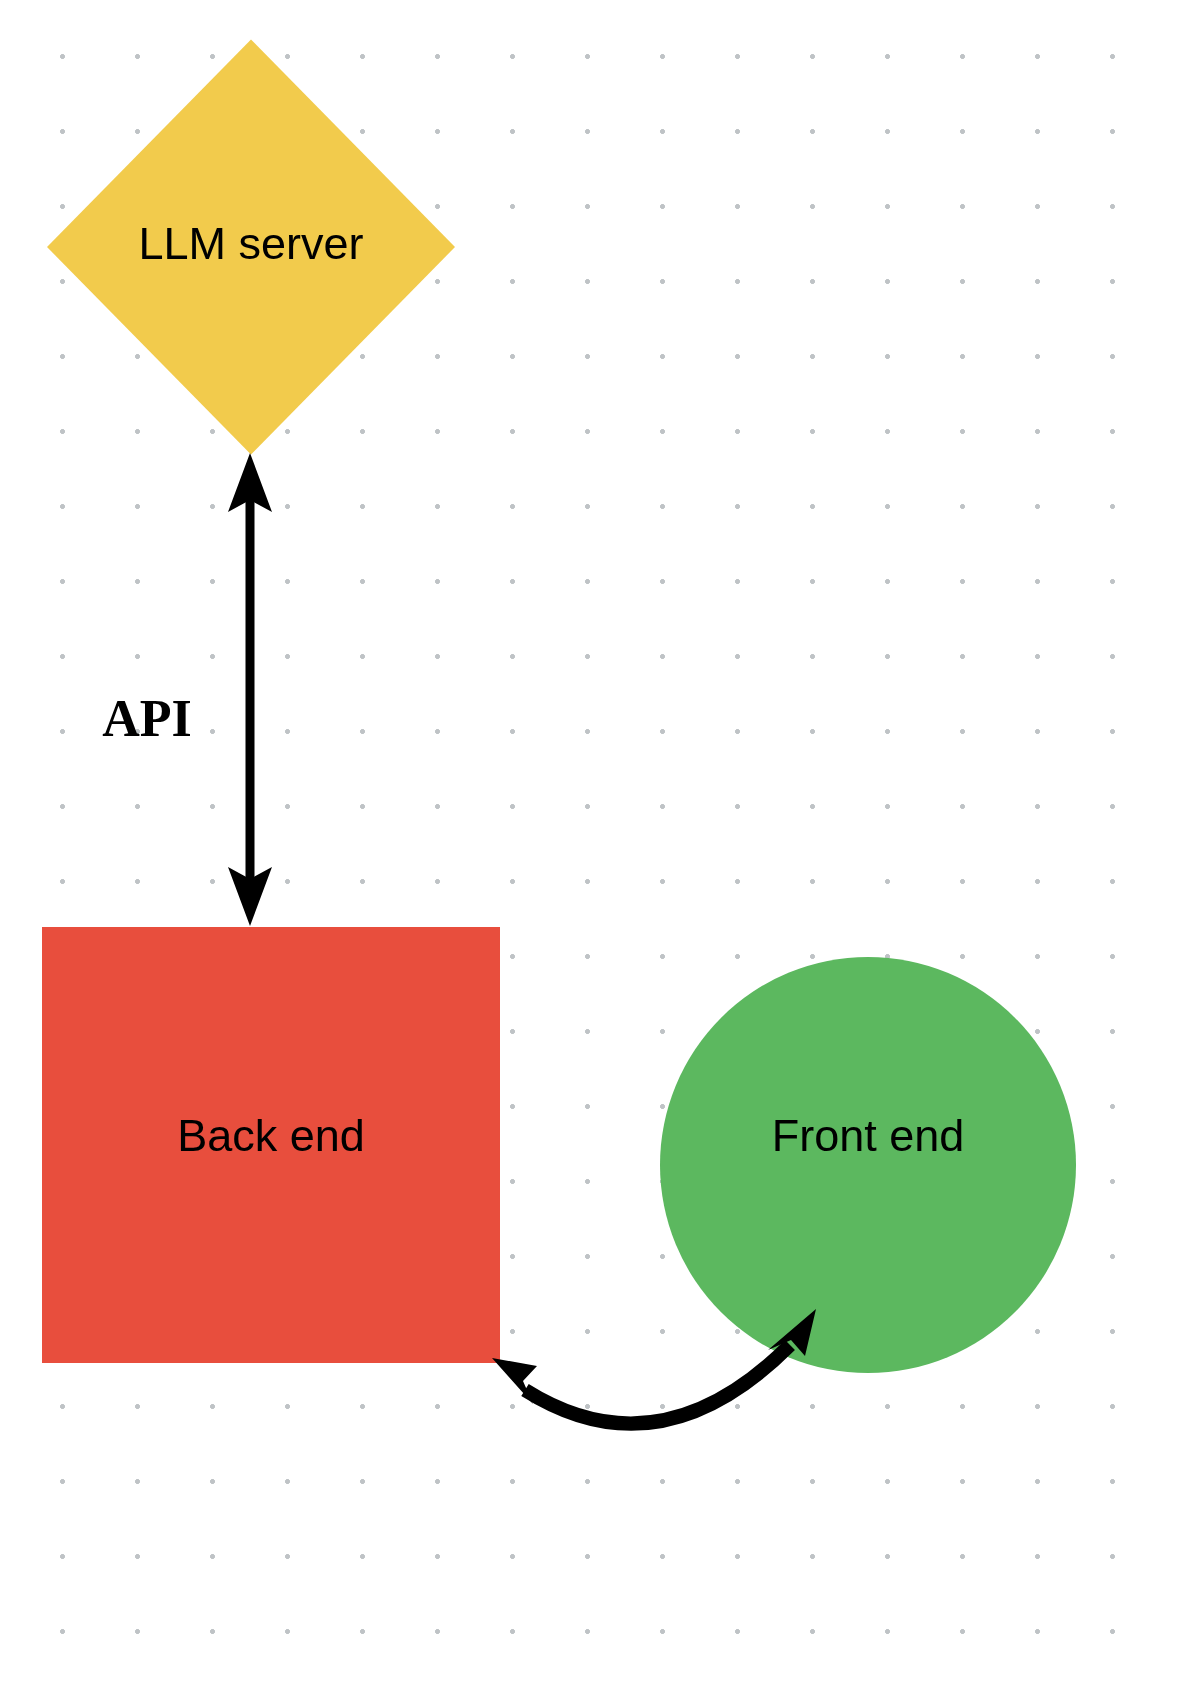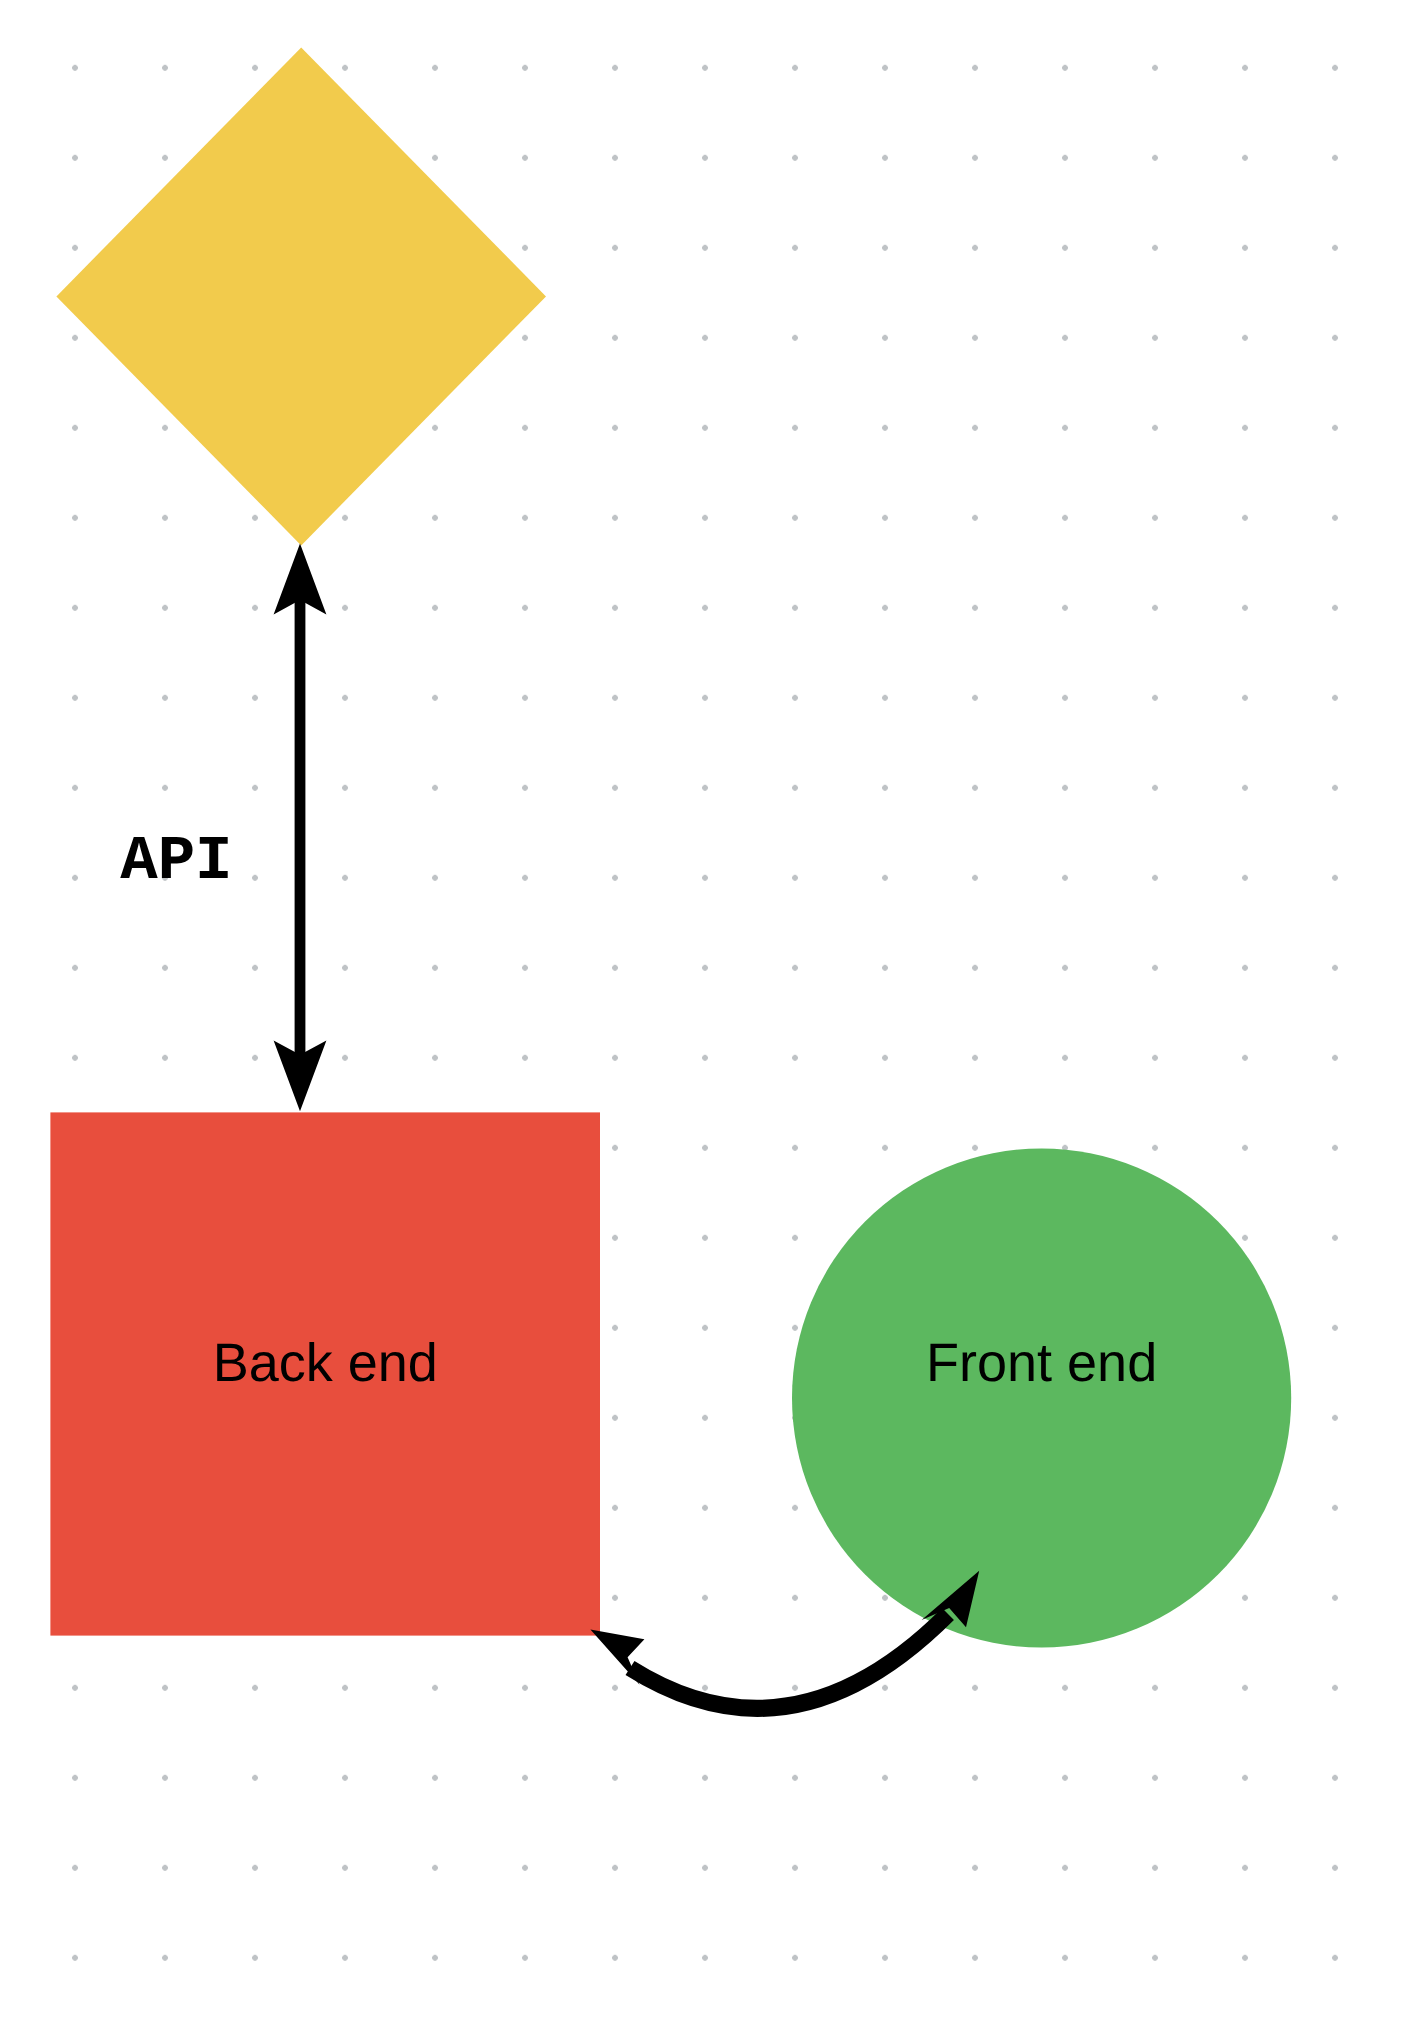--- a/index.html
+++ b/index.html
@@ -48,21 +48,21 @@
     line-height: 1;
     white-space: nowrap;
     text-align: center;
     transform: translate(-50%, -50%);
     pointer-events: none;
     -webkit-font-smoothing: antialiased;
   }
   .edge-label {
     position: absolute;
     color: #000000;
-    font-family: Liberation Mono, monospace;
+    font-family: Liberation Serif, serif;
     font-weight: 700;
     font-size: 54px;
     line-height: 1;
     white-space: nowrap;
     text-align: left;
     transform: translate(-50%, -50%);
     pointer-events: none;
     -webkit-font-smoothing: antialiased;
   }
   #label-llm-server  { left: 251px; top: 243px; }
@@ -92,20 +92,21 @@
       <polygon points="250,926 228,867 250,879 272,867" fill="#000000"></polygon>
     </g>
 
     <g>
       <path d="M 525 1390 Q 660 1475 790 1345" stroke="#000000" stroke-width="14" fill="none" stroke-linecap="butt"></path>
       <polygon points="492,1358 537,1366 523,1381 533,1404" fill="#000000"></polygon>
       <polygon points="816,1309 805,1356 791,1340 768,1350" fill="#000000"></polygon>
     </g>
   </svg>
 
+  <div class="node-label" id="label-llm-server">LLM server</div>
 
   <div class="node-label" id="label-back-end">Back end</div>
 
   <div class="node-label" id="label-front-end">Front end</div>
 
   <div class="edge-label" id="label-api">API</div>
 
 
 </div>
 

